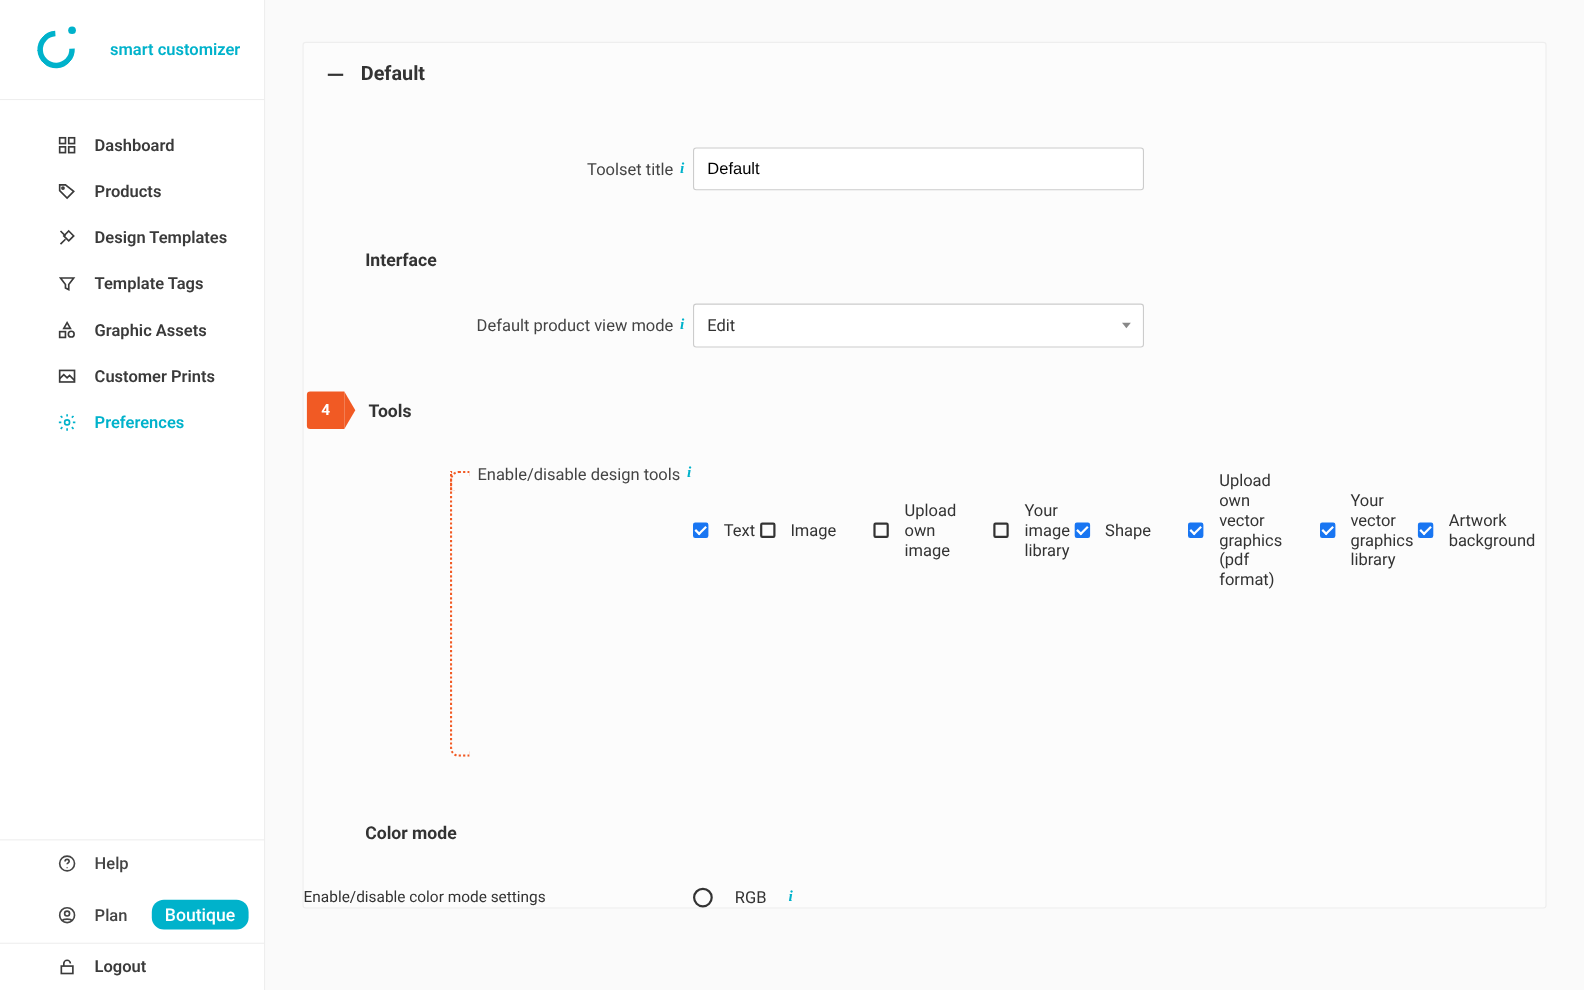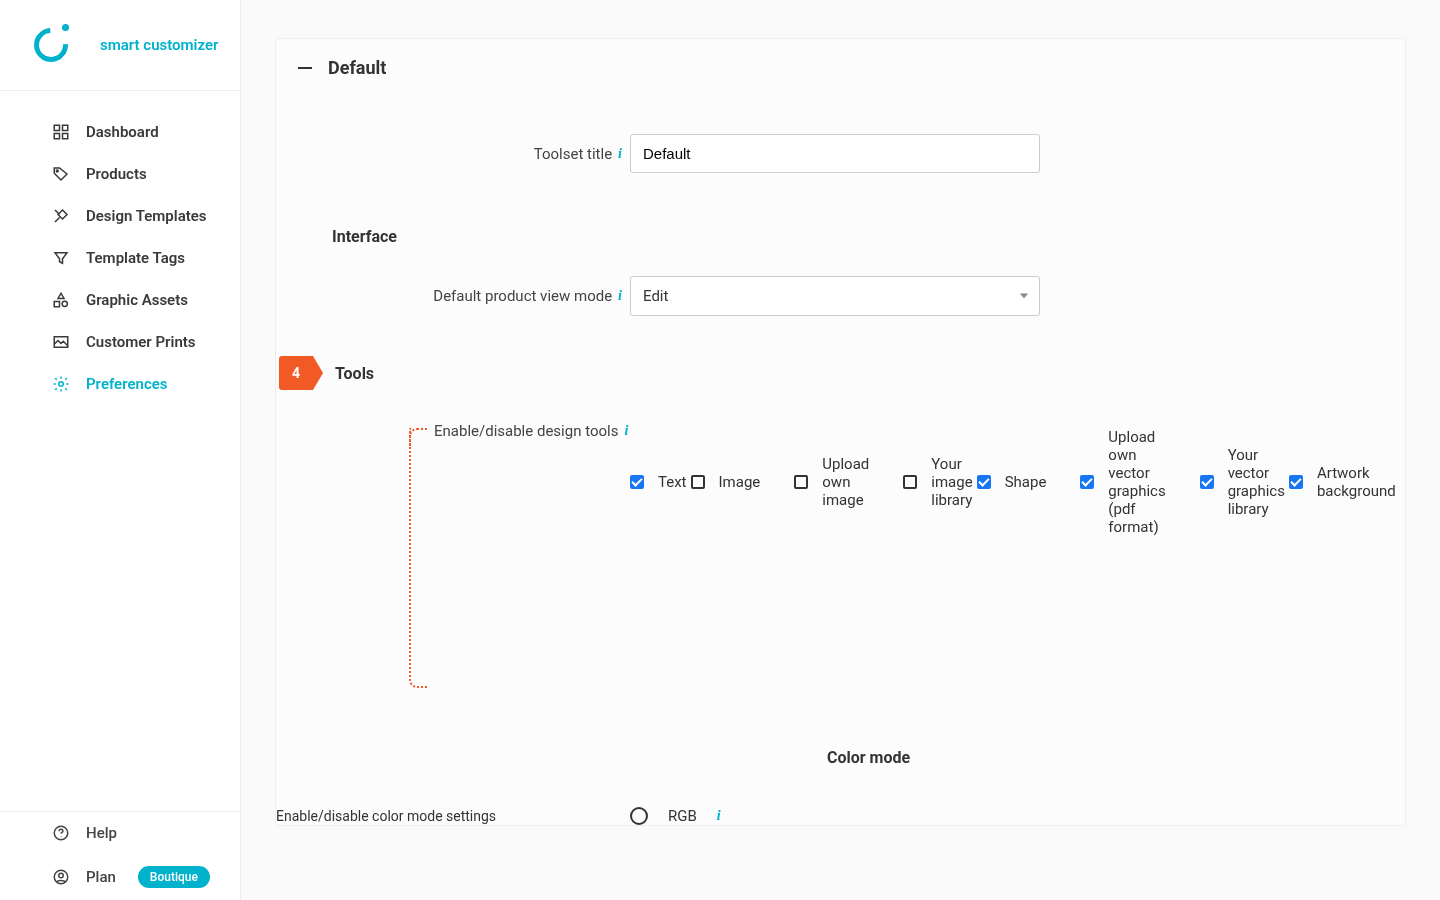--- a/index.html
+++ b/index.html
@@ -64,21 +64,21 @@
     cursor: pointer;
   }
   .nav-item.active { color: #00b2cb; }
   .nav-item .ic { width: 18px; height: 18px; flex-shrink: 0; fill: none; stroke: currentColor; stroke-width: 2; }
   .sidebar-bottom { border-top: 1px solid #eee; }
   .sidebar-bottom .nav-item { font-weight: 500; color:#444; }
   .sidebar-bottom-2 { border-top: 1px solid #eee; }
   .plan-badge {
     background: #00b2cb;
     color: #fff;
-    font-size: 12px;
+    font-size: 16px;
     padding: 4px 12px;
     border-radius: 11px;
     margin-left: 6px;
     font-weight:500;
   }
 
   
   .content { flex: 1; padding: 38px 34px 0 34px; overflow:hidden;}
   .card {
     border: 1px solid #eee;
@@ -274,20 +274,29 @@
       <div class="nav-item">
         <svg class="ic" viewBox="0 0 24 24">
             <circle cx="12" cy="12" r="9"></circle>
             <circle cx="12" cy="10" r="3"></circle>
             <path d="M6 19c1.5-3 10.5-3 12 0"></path>
           </svg>
         <span>Plan</span>
         <span class="plan-badge">Boutique</span>
       </div>
     </div>
+    <div class="sidebar-bottom-2">
+      <div class="nav-item">
+        <svg class="ic" viewBox="0 0 24 24">
+            <rect x="5" y="11" width="14" height="9"></rect>
+            <path d="M8 11V8a4 4 0 118 0"></path>
+          </svg>
+        <span>Logout</span>
+      </div>
+    </div>
   </aside>
 
   <main class="content">
     <div class="card">
       <div class="card-header">
         <span class="collapse-btn"></span>
         <span class="card-title">Default</span>
       </div>
 
       <div class="row-pad">
@@ -355,21 +364,21 @@
               <span class="cbx checked"></span>
               <span>Your vector graphics library</span>
             </div>
             <div class="cbx-row">
               <span class="cbx checked"></span>
               <span>Artwork background</span>
             </div>
           </div>
         </div>
 
-        <div class="section-hdr" style="padding-top:60px;text-align:center;">Color mode</div>
+        <div class="section-hdr" style="padding-top:60px;">Color mode</div>
 
         <div class="colormode-row">
           <div class="lbl">
             <span>Enable/disable color mode settings</span>
           </div>
           <div class="radio-row">
             <span class="radio"></span>
             <span>RGB</span>
             <span class="info-ic">i</span>
           </div>

